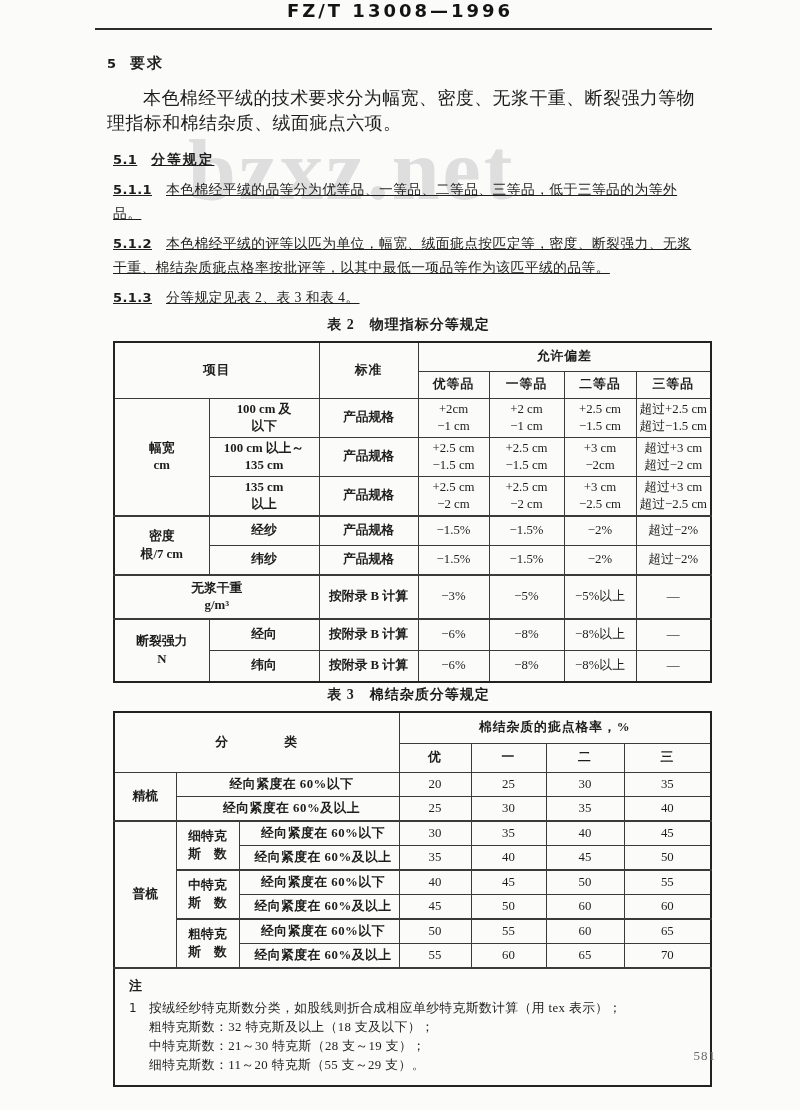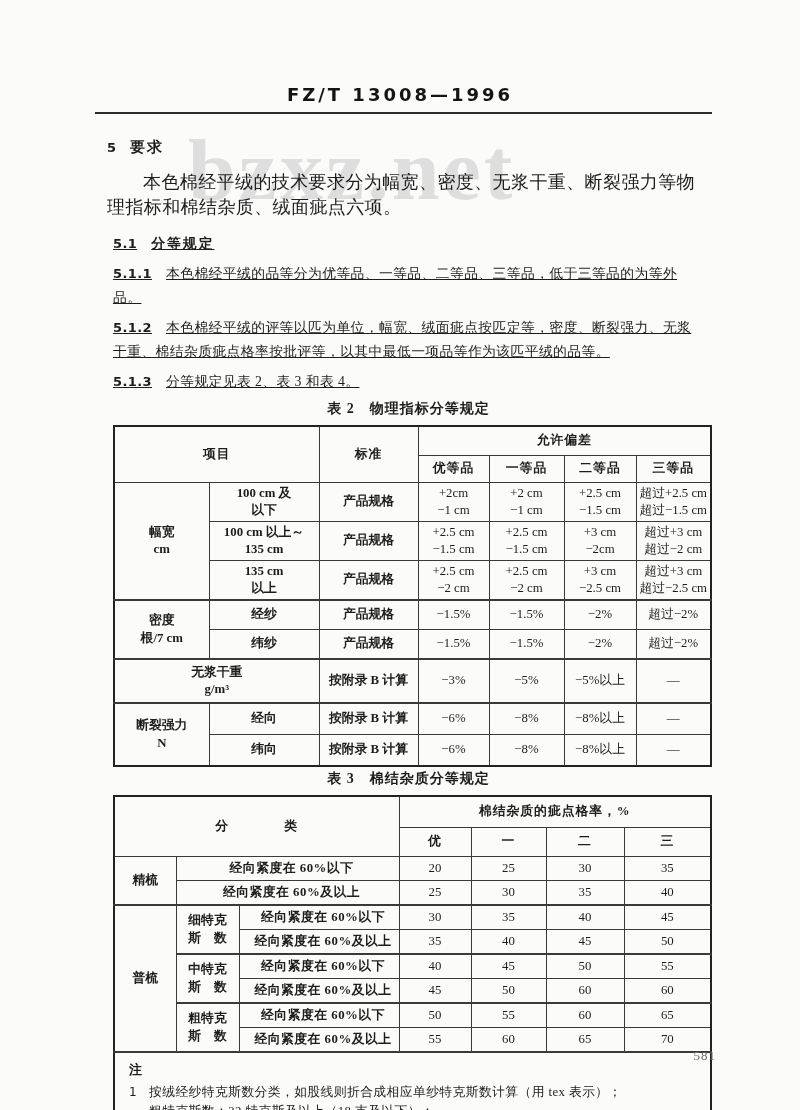--- a/index.html
+++ b/index.html
@@ -9,21 +9,21 @@
     font-family:"Liberation Serif", serif;
   }
   
   .watermark{
     position:absolute; left:188px; top:120px; z-index:0;
     font-family:Liberation Serif, serif; font-weight:bold;
     font-size:86px; letter-spacing:3px; color:#dedede;
     user-select:none;
   }
   
-  .doc-head{ position:relative; z-index:1; padding-top:84px; text-align:center; }
+  .doc-head{ position:relative; z-index:1; text-align:center; }
   .doc-number{
     font-family:"DejaVu Sans", sans-serif; font-weight:bold;
     font-size:18px; letter-spacing:3px; color:#141414;
   }
   .header-rule{ position:relative; z-index:1; margin:7px 88px 0 95px; border-top:2px solid #2b2b2b; }
   
   .content{ position:relative; z-index:1; margin:0 90px 0 107px; }
   .h-sec{ margin:24px 0 0 0; font-size:15px; }
   .h-sec .num, .clause .num{ font-family:"DejaVu Sans", sans-serif; font-size:13px; font-weight:bold; margin-right:14px; }
   .h-sec .txt{ font-weight:bold; letter-spacing:2px;text-align:center; }

